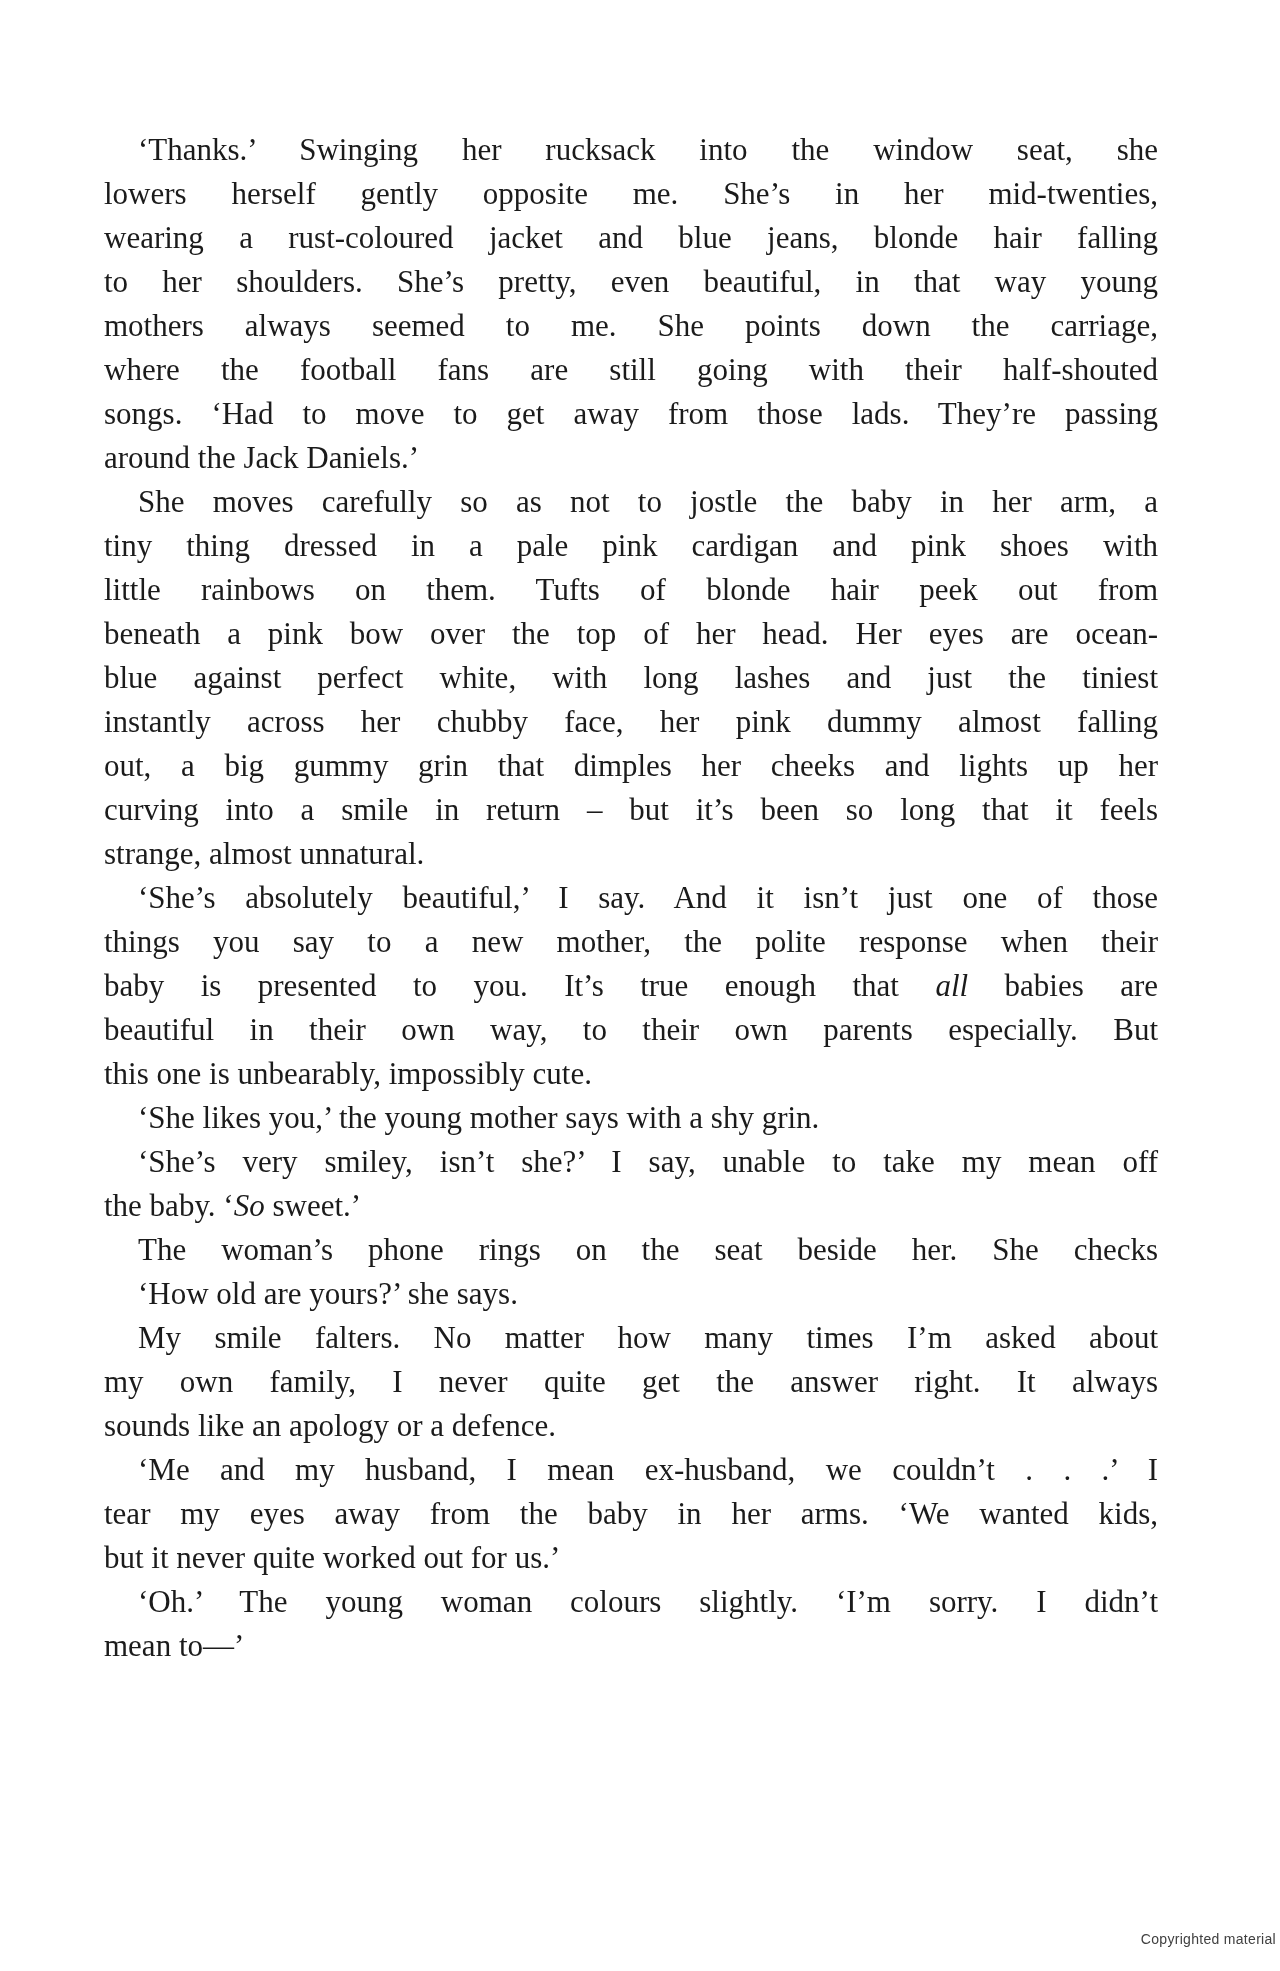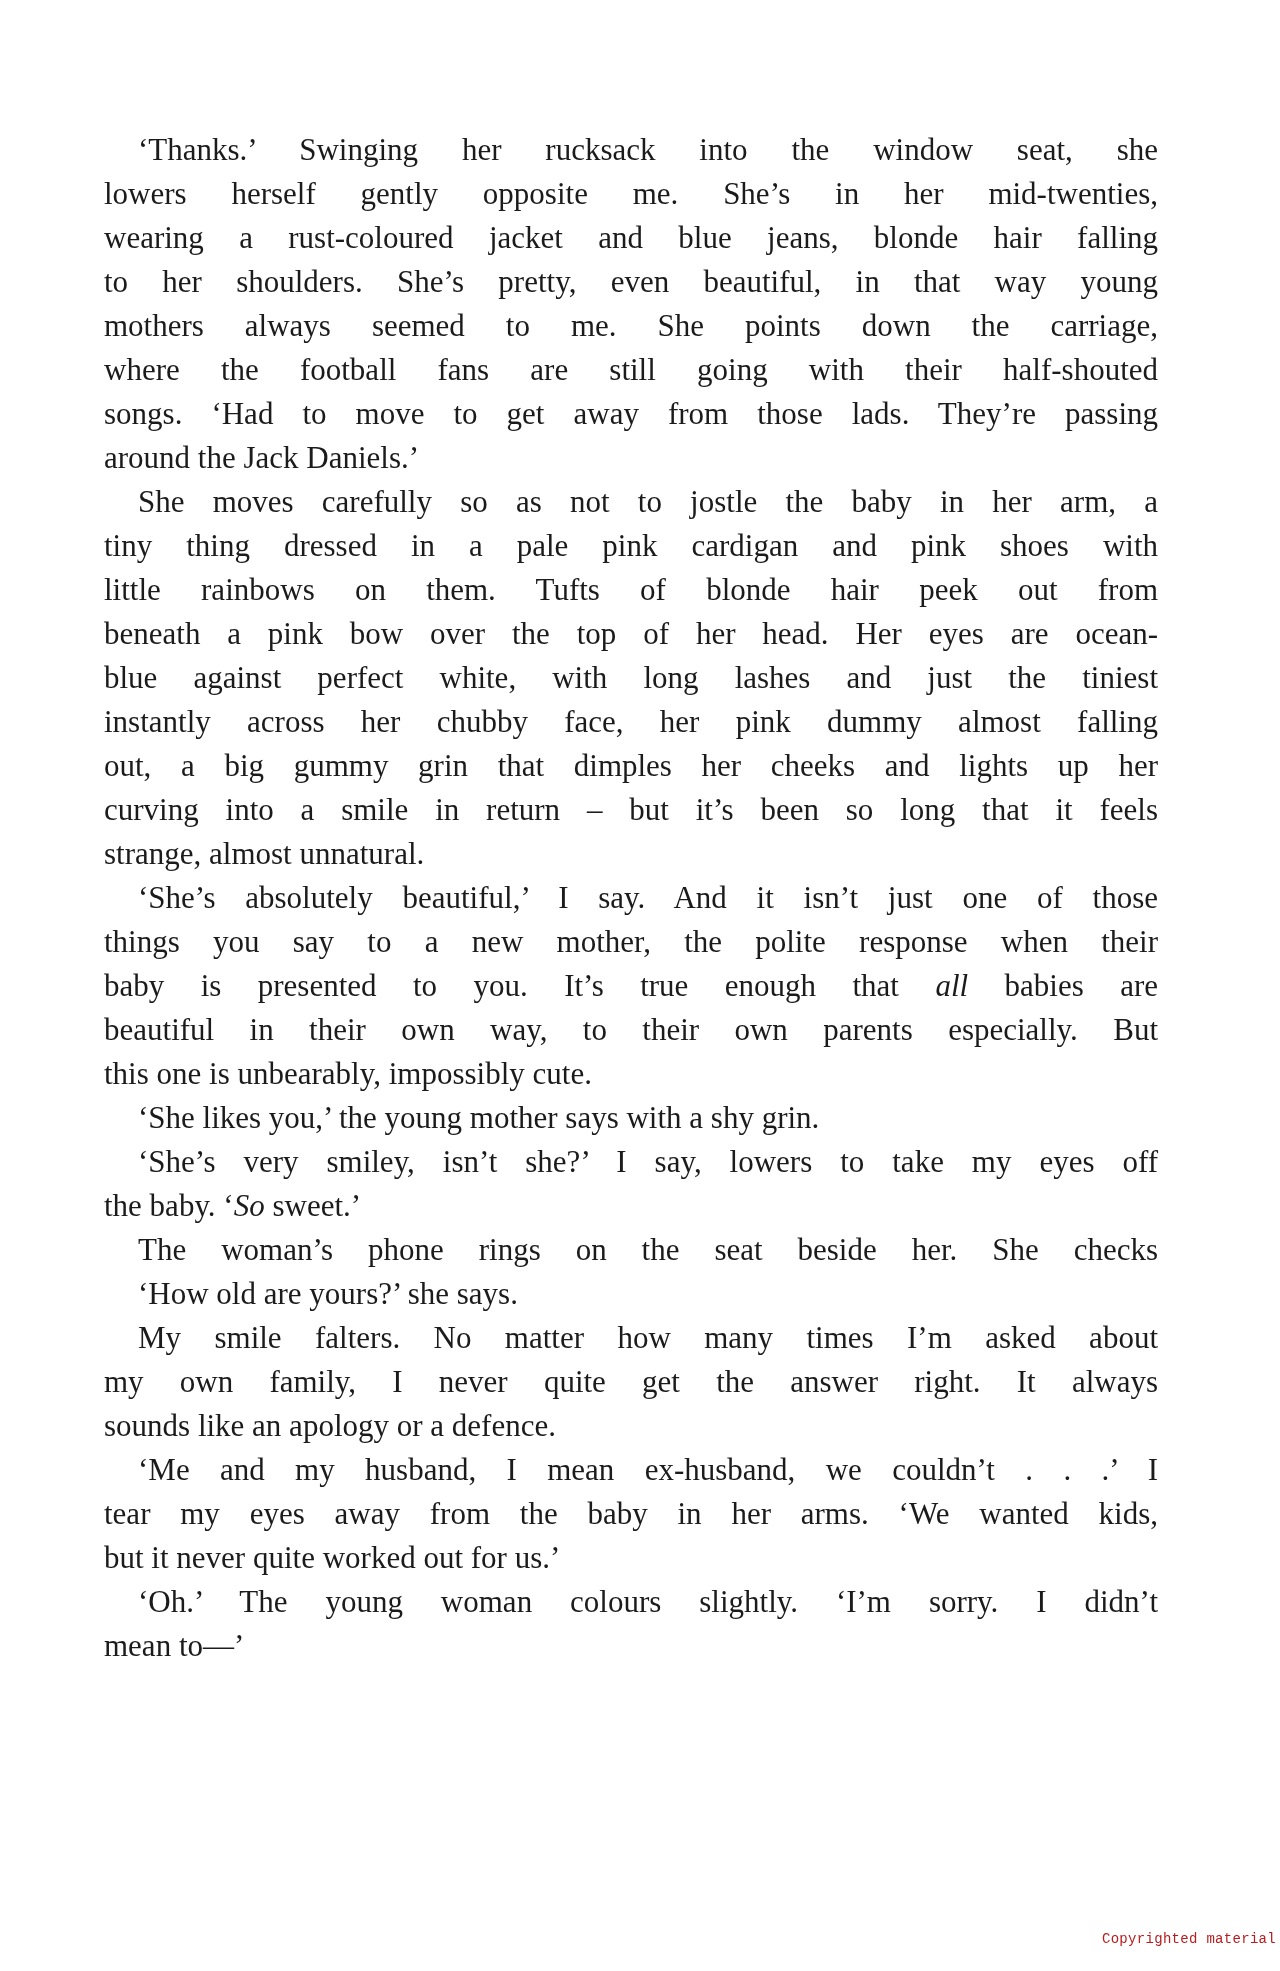--- a/index.html
+++ b/index.html
@@ -30,24 +30,24 @@
     text-align-last: left;
   }
   .line.indent {
     text-indent: 34px;
   }
   .line em { }
   .footer-note {
     position: absolute;
     top: 1931px;
     right: 4px;
-    font-family: Liberation Mono, monospace;
+    font-family: Liberation Sans, sans-serif;
     font-size: 14px;
     letter-spacing: 0.3px;
-    color: #b91c1c;
+    color: #404040;
   }
 </style>
 </head>
 <body>
 
 <div class="page">
   <div class="text-block">
       <div class="line indent">‘Thanks.’ Swinging her rucksack into the window seat, she</div>
       <div class="line">lowers herself gently opposite me. She’s in her mid-twenties,</div>
       <div class="line">wearing a rust-coloured jacket and blue jeans, blonde hair falling</div>
@@ -64,21 +64,21 @@
       <div class="line">instantly across her chubby face, her pink dummy almost falling</div>
       <div class="line">out, a big gummy grin that dimples her cheeks and lights up her</div>
       <div class="line">curving into a smile in return – but it’s been so long that it feels</div>
       <div class="line last">strange, almost unnatural.</div>
       <div class="line indent">‘She’s absolutely beautiful,’ I say. And it isn’t just one of those</div>
       <div class="line">things you say to a new mother, the polite response when their</div>
       <div class="line">baby is presented to you. It’s true enough that <em>all</em> babies are</div>
       <div class="line">beautiful in their own way, to their own parents especially. But</div>
       <div class="line last">this one is unbearably, impossibly cute.</div>
       <div class="line last indent">‘She likes you,’ the young mother says with a shy grin.</div>
-      <div class="line indent">‘She’s very smiley, isn’t she?’ I say, lowers to take my eyes off</div>
+      <div class="line indent">‘She’s very smiley, isn’t she?’ I say, unable to take my mean off</div>
       <div class="line last">the baby. ‘<em>So</em> sweet.’</div>
       <div class="line indent">The woman’s phone rings on the seat beside her. She checks</div>
       <div class="line last indent">‘How old are yours?’ she says.</div>
       <div class="line indent">My smile falters. No matter how many times I’m asked about</div>
       <div class="line">my own family, I never quite get the answer right. It always</div>
       <div class="line last">sounds like an apology or a defence.</div>
       <div class="line indent">‘Me and my husband, I mean ex-husband, we couldn’t&nbsp;.&nbsp;.&nbsp;.’ I</div>
       <div class="line">tear my eyes away from the baby in her arms. ‘We wanted kids,</div>
       <div class="line last">but it never quite worked out for us.’</div>
       <div class="line indent">‘Oh.’ The young woman colours slightly. ‘I’m sorry. I didn’t</div>

